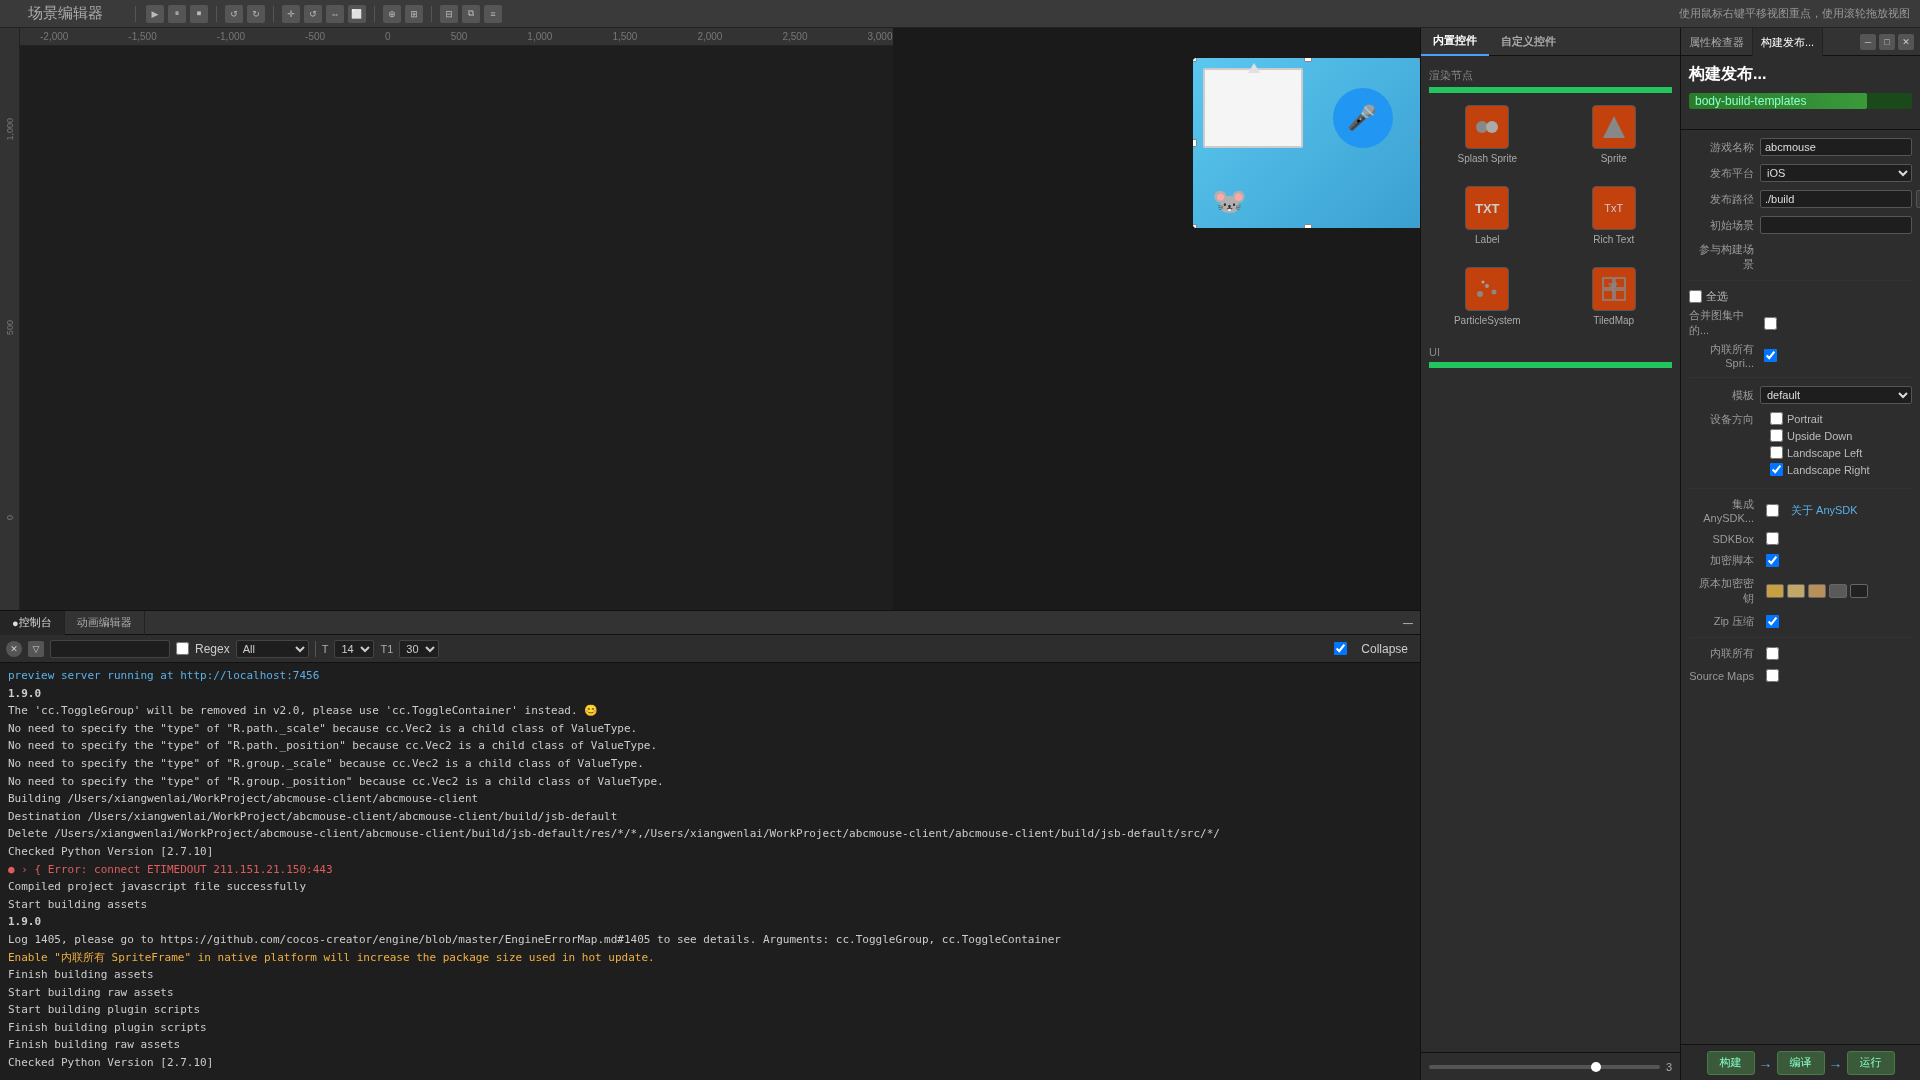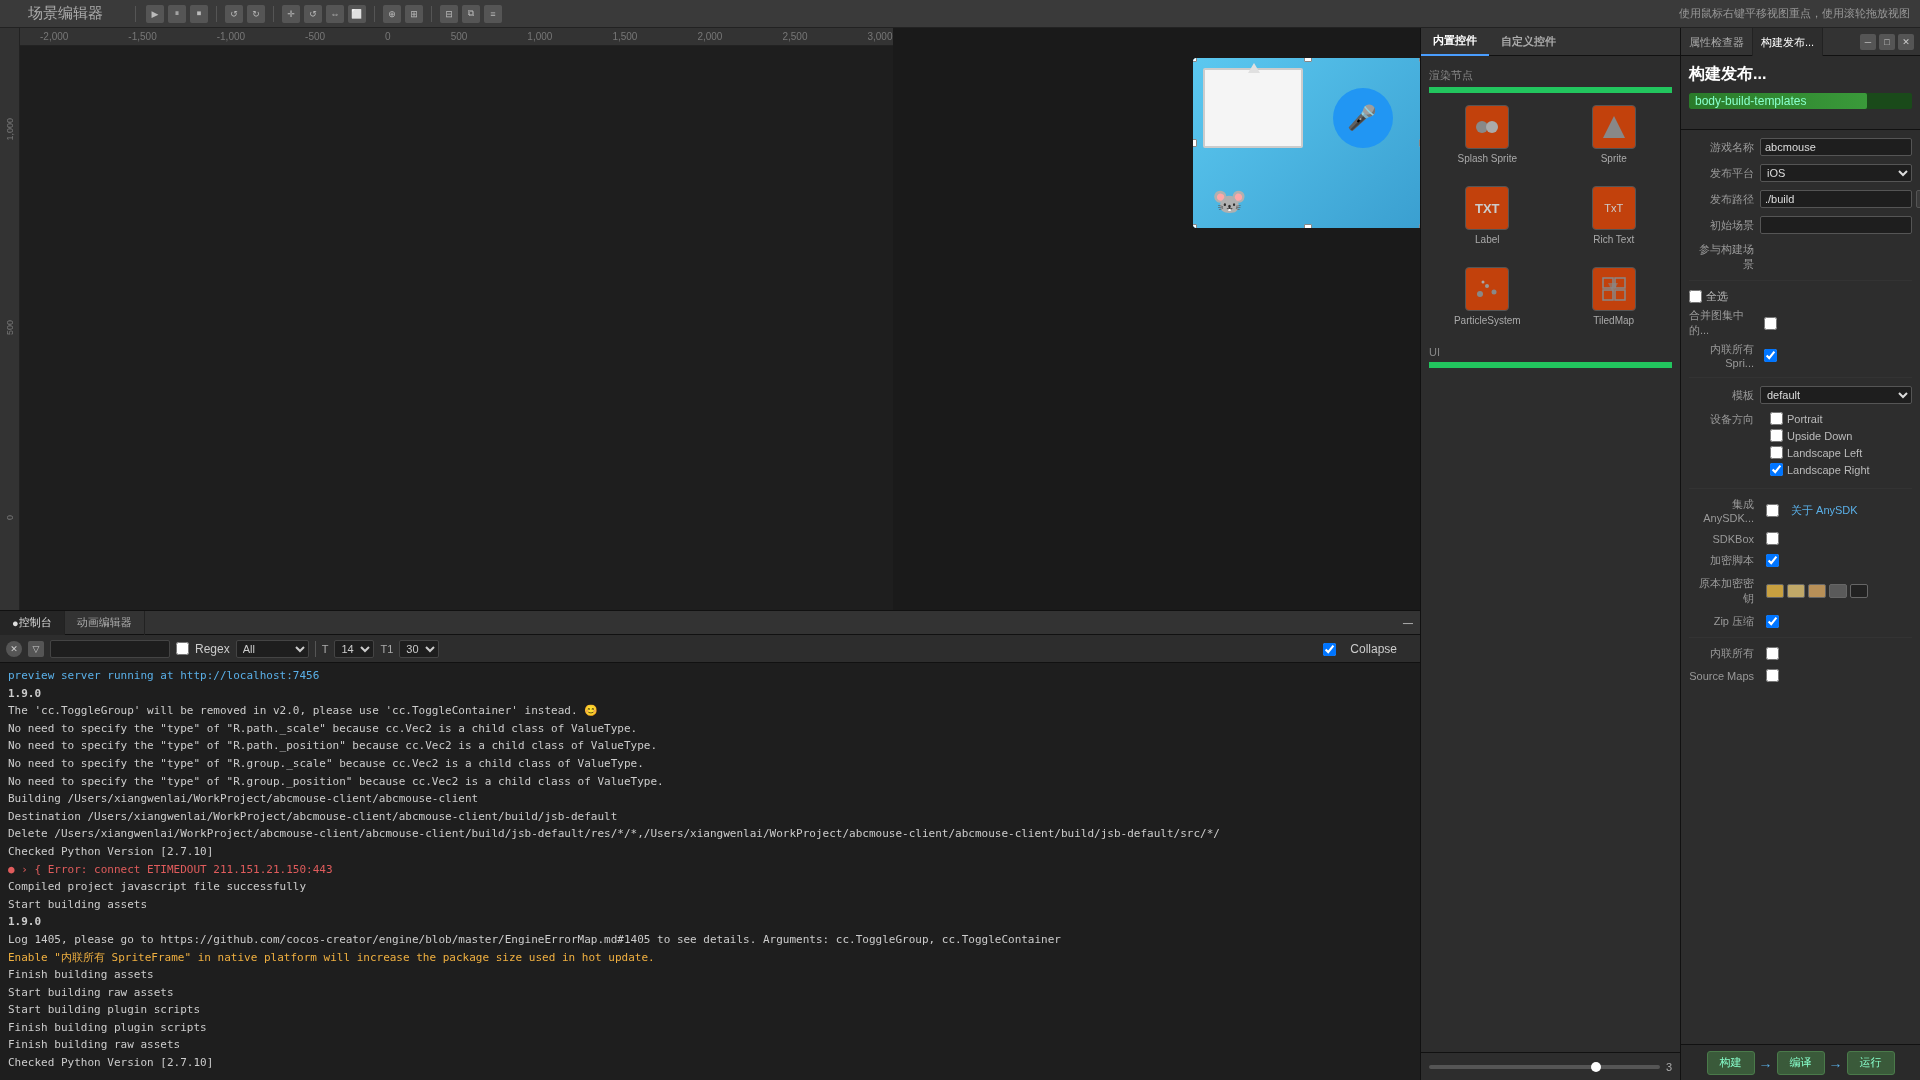--- a/index.html
+++ b/index.html
@@ -38,21 +38,21 @@
     .game-mouse { position: absolute; bottom: 10px; left: 20px; font-size: 28px; }
     .canvas-handle { position: absolute; width: 8px; height: 8px; background: #fff; border: 1px solid #888; border-radius: 1px; }
 
     
     .console-tabs { height: 24px; background: #333; display: flex; align-items: center; border-bottom: 1px solid #111; }
     .console-tab { padding: 0 12px; height: 24px; display: flex; align-items: center; font-size: 11px; color: #aaa; cursor: pointer; border-right: 1px solid #222; }
     .console-tab.active { background: #252525; color: #ddd; }
     .console-toolbar { height: 28px; background: #2d2d2d; display: flex; align-items: center; gap: 6px; padding: 0 6px; border-bottom: 1px solid #111; }
     .console-input { height: 18px; background: #1e1e1e; border: 1px solid #444; color: #ccc; padding: 0 6px; font-size: 11px; width: 120px; border-radius: 2px; }
     .console-select { height: 18px; background: #1e1e1e; border: 1px solid #444; color: #ccc; font-size: 11px; padding: 0 2px; border-radius: 2px; }
-    .console-check { display: flex; align-items: flex-end; gap: 14px; margin-left: auto; margin-right: 17px; }
+    .console-check { display: flex; align-items: center; gap: 14px; margin-left: auto; margin-right: 6px; }
     .console-content { flex: 1; overflow-y: auto; padding: 4px 8px; font-size: 11px; font-family: monospace; line-height: 1.6; background: #1e1e1e; }
     .console-line { color: #ccc; word-break: break-all; }
     .console-line.error { color: #e05c5c; }
     .console-line.info { color: #5ab0e8; }
     .console-line.highlight { color: #f0b040; }
     .console-line.version { color: #ccc; font-weight: bold; }
 
     
     .panel-header { height: 28px; background: #333; display: flex; align-items: center; border-bottom: 1px solid #111; }
     .panel-tab { padding: 0 12px; height: 28px; display: flex; align-items: center; font-size: 11px; color: #aaa; cursor: pointer; font-weight: bold; }

